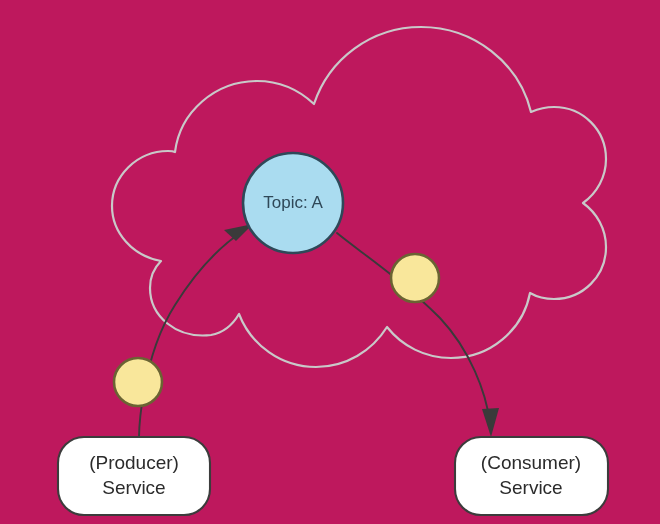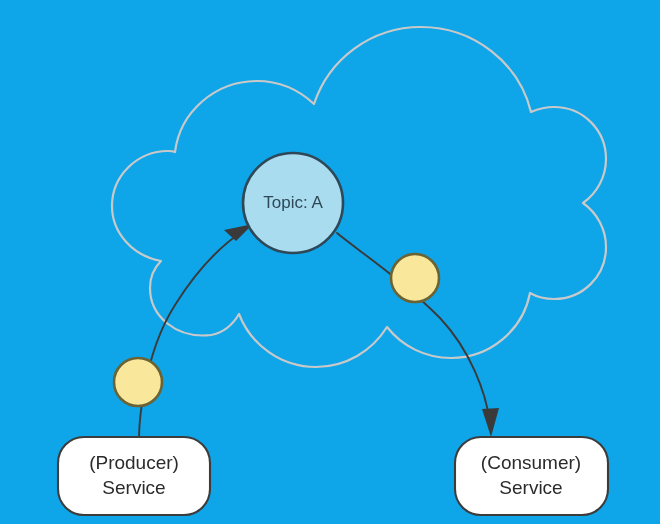--- a/index.html
+++ b/index.html
@@ -10,21 +10,21 @@
   body {
     width: 660px;
     height: 524px;
     font-family: "Liberation Sans", sans-serif;
     overflow: hidden;
   }
   #diagram-root {
     position: relative;
     width: 660px;
     height: 524px;
-    background: #0ea5e9;
+    background: #be185d;
   }
   svg.canvas {
     position: absolute;
     left: 0;
     top: 0;
     width: 660px;
     height: 524px;
   }
   .cloud-path {
     fill: none;

